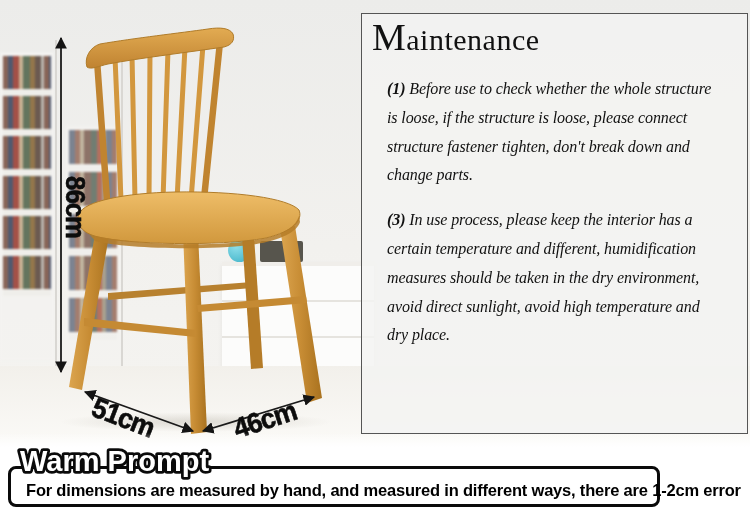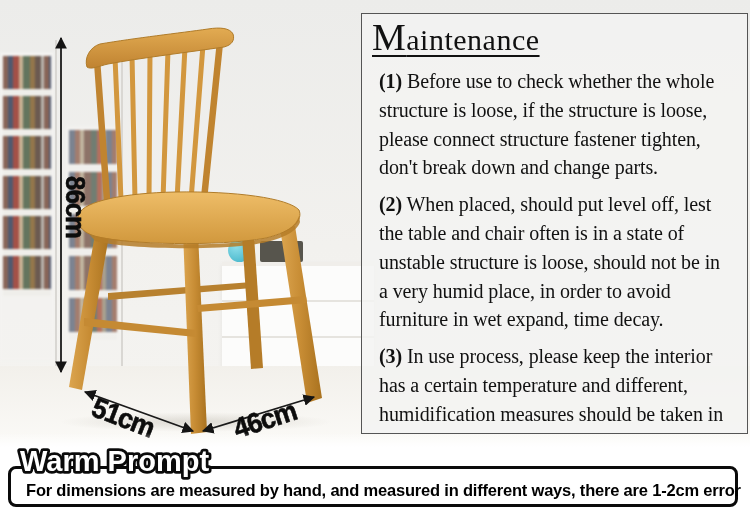--- a/index.html
+++ b/index.html
@@ -42,28 +42,28 @@
                -webkit-text-stroke:.6px #0c0c0c; letter-spacing:-1px; line-height:1; }
   .dim-height { left:42px;  top:193px; width:64px; font-size:27px; transform:rotate(90deg) scaleX(.95); }
   .dim-depth  { left:84px;  top:404px; width:78px; font-size:28px; transform:rotate(21deg) scaleX(.95); }
   .dim-width  { left:226px; top:406px; width:78px; font-size:28px; transform:rotate(-18deg) scaleX(.95); }
 
   
   .panel { position:absolute; left:361px; top:13px; width:387px; height:421px;
            background:rgba(243,243,242,.84); border:1px solid #555; padding:4px 8px 0 9px;
            font-family:"Liberation Serif", serif; color:#111; overflow:hidden; }
   .panel-title { font-family:"Liberation Serif", serif; font-weight:400; font-size:30px; line-height:38px;
-           text-decoration:underline; text-decoration-thickness:2px; text-underline-offset:5px;
+           text-decoration-thickness:2px; text-underline-offset:5px;
            margin:0 0 4px 1px; letter-spacing:.5px; }
   .panel-title::first-letter { font-size:38px; }
-  .panel p { font-size:20px; line-height:28.8px; margin:8px; letter-spacing:-0.1px; }
+  .panel p { font-size:16px; line-height:28.8px; margin:16px; letter-spacing:-0.1px;font-style:italic; }
   .panel p b { font-weight:700; }
 
   
-  .warm-box { position:absolute; left:8px; top:466px; width:730px; height:41px; background:#fff;
+  .warm-box { position:absolute; left:8px; top:466px; width:652px; height:41px; background:#fff;
               border:3px solid #0a0a0a; border-radius:8px; display:flex; align-items:flex-end; padding:0 0 3px 15px; }
   .warm-text { font-weight:700; font-size:17px; letter-spacing:-0.2px; white-space:nowrap; color:#000;
               transform:scaleX(.97); transform-origin:left bottom; }
   .warm-title-svg { position:absolute; left:14px; top:441px; width:230px; height:42px; }
   .warm-title-svg text { font-family:"Liberation Sans", sans-serif; font-weight:700; font-size:29px;
               fill:#fff; stroke:#0a0a0a; stroke-width:5.5px; stroke-linejoin:round; paint-order:stroke; }
 </style>
 </head>
 <body>
 
@@ -159,21 +159,20 @@
     </svg>
 
     <div class="dim-label dim-height">86cm</div>
     <div class="dim-label dim-depth">51cm</div>
     <div class="dim-label dim-width">46cm</div>
   </div>
 
   <div class="panel">
     <h1 class="panel-title">Maintenance</h1>
     <p><b>(1)</b><span> Before use to check whether the whole structure is loose, if the structure is loose, please connect structure fastener tighten, don't break down and change parts.</span></p>
-    <p><b>(2)</b><span> When placed, should put level off, lest the table and chair often is in a state of unstable structure is loose, should not be in a very humid place, in order to avoid furniture in wet expand, time decay.</span></p>
     <p><b>(3)</b><span> In use process, please keep the interior has a certain temperature and different, humidification measures should be taken in the dry environment, avoid direct sunlight, avoid high temperature and dry place.</span></p>
   </div>
 
   <div class="warm-box">
     <span class="warm-text">For dimensions are measured by hand, and measured in different ways, there are 1-2cm error</span>
   </div>
   <svg class="warm-title-svg" viewBox="0 0 230 42">
     <text x="6" y="30">Warm Prompt</text>
   </svg>
 

